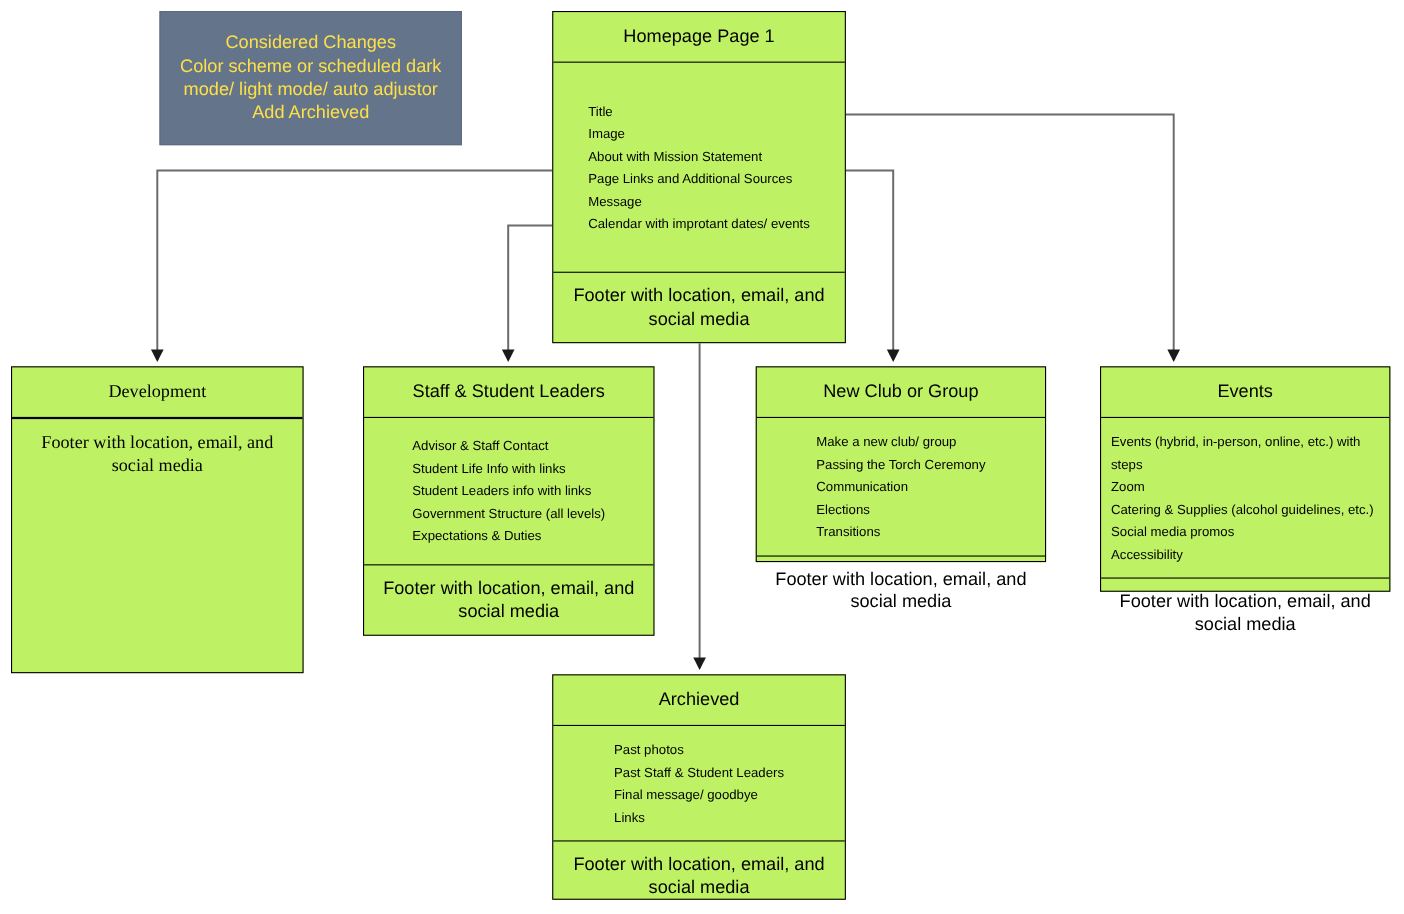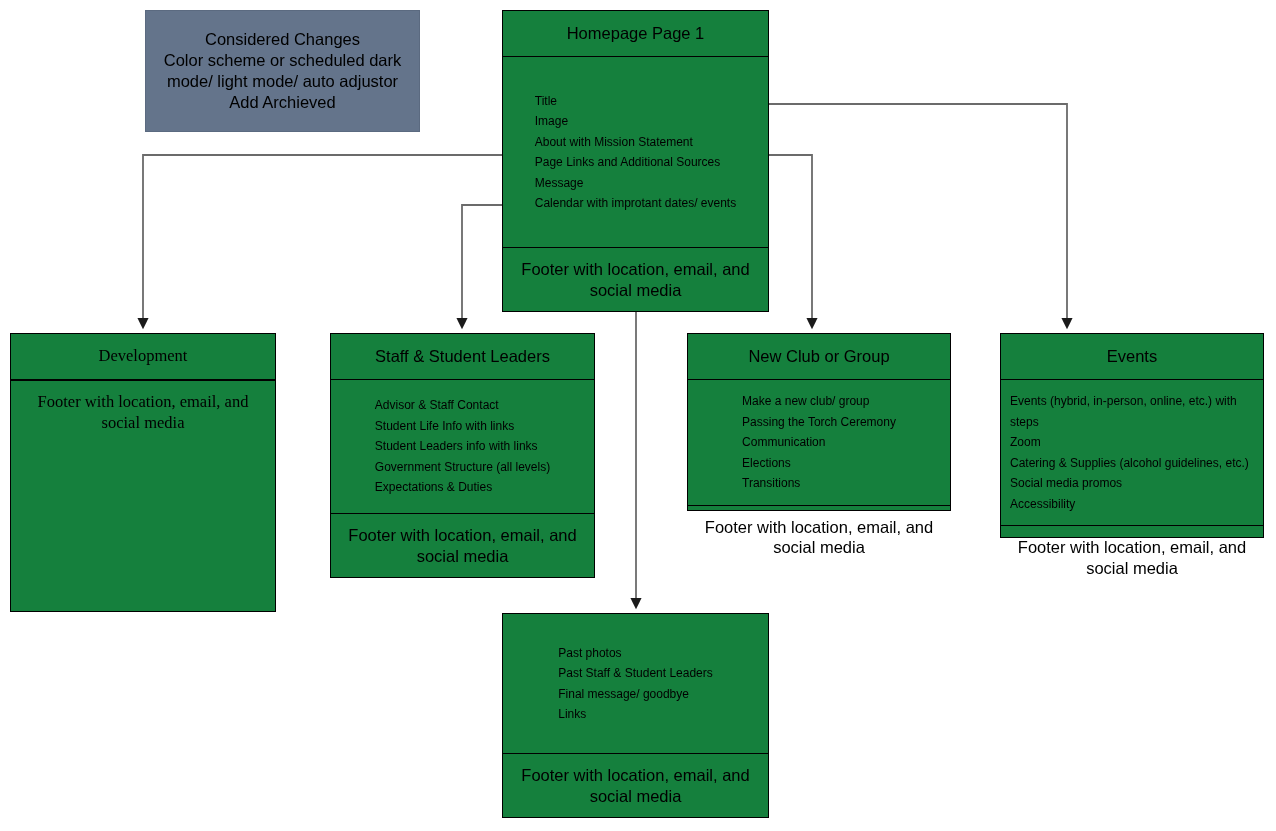--- a/index.html
+++ b/index.html
@@ -26,39 +26,39 @@
     width: 1276px;
     height: 831px;
     pointer-events: none;
   }
 
   
   .note-box {
     position: absolute;
     box-sizing: border-box;
     background: #64748b;
-    color: #000000;
+    color: #fde047;
     border: 1px solid #5b6a80;
     display: flex;
     align-items: center;
     justify-content: center;
     text-align: center;
     font-size: 16.5px;
     line-height: 21px;
     padding: 6px 10px;
   }
   .note-lines {
     white-space: pre-line;
   }
 
   
   .page-box {
     position: absolute;
     box-sizing: border-box;
-    background: #15803d;
+    background: #bef264;
     border: 1.3px solid #000000;
     display: flex;
     flex-direction: column;
   }
   .page-title {
     box-sizing: border-box;
     border-bottom: 1.3px solid #000000;
     text-align: center;
     font-size: 16.5px;
     line-height: 20px;
@@ -160,20 +160,21 @@
     <div class="page-title">Events</div>
     <div class="page-body">Events (hybrid, in-person, online, etc.) with steps
 Zoom
 Catering &amp; Supplies (alcohol guidelines, etc.)
 Social media promos
 Accessibility</div>
     <div class="page-footer">Footer with location, email, and social media</div>
   </div>
 
   <div class="page-box" style="left:502px; top:613px; width:267px; height:205px;">
+    <div class="page-title">Archieved</div>
     <div class="page-body">Past photos
 Past Staff &amp; Student Leaders
 Final message/ goodbye
 Links</div>
     <div class="page-footer">Footer with location, email, and social media</div>
   </div>
 
 </div>
 
 </body></html>

